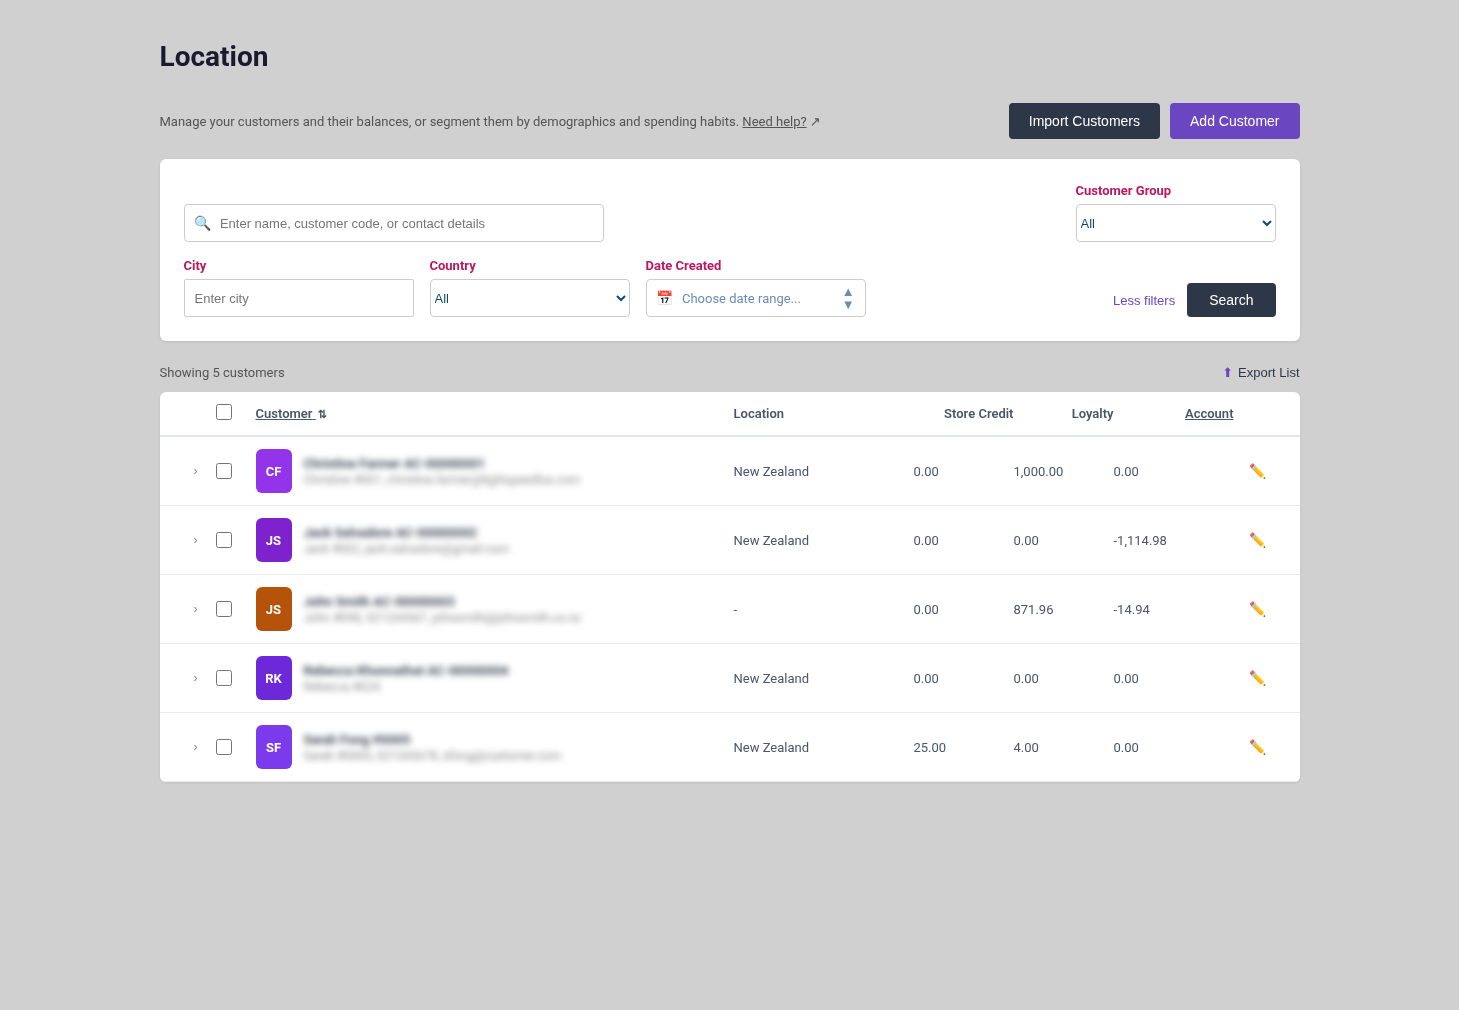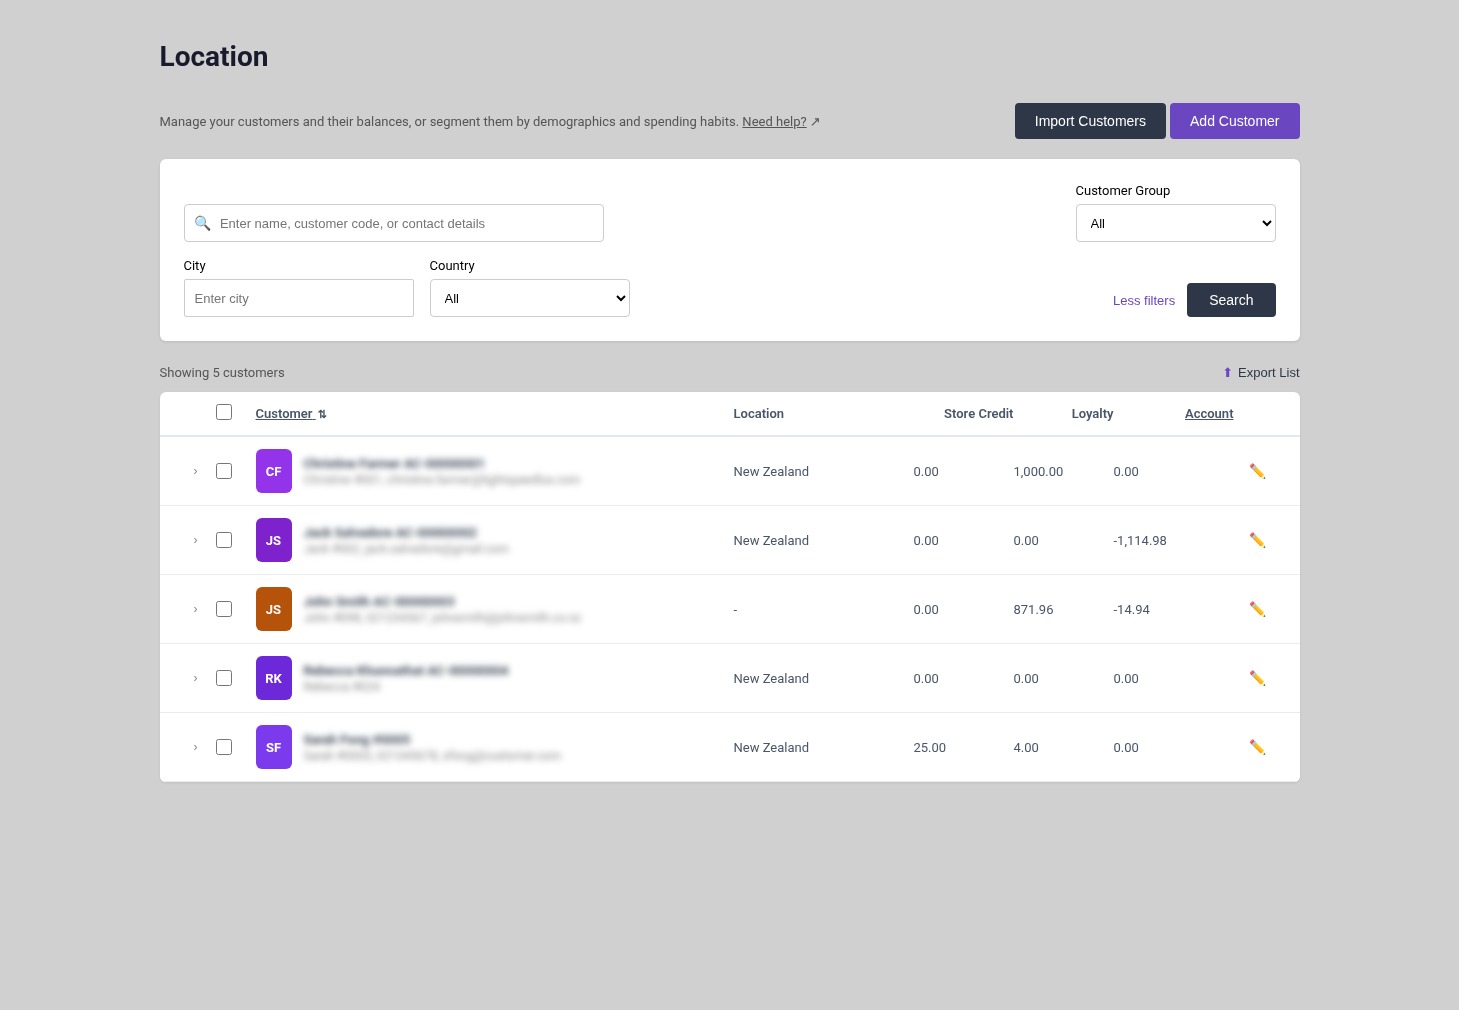--- a/index.html
+++ b/index.html
@@ -30,21 +30,21 @@
     .top-bar-desc {
       font-size: 13px;
       color: #555;
     }
     .top-bar-desc a {
       color: #555;
       text-decoration: underline;
     }
     .top-bar-buttons {
       display: flex;
-      gap: 4px;
+      gap: 10px;
     }
     .btn-import {
       background: #2d3748;
       color: #fff;
       border: none;
       padding: 10px 20px;
       border-radius: 4px;
       font-size: 14px;
       cursor: pointer;
       font-weight: 500;
@@ -80,22 +80,22 @@
       margin-bottom: 16px;
     }
     .search-row:last-child { margin-bottom: 0; }
     .field-group {
       display: flex;
       flex-direction: column;
       gap: 6px;
     }
     .field-label {
       font-size: 13px;
-      color: #000000;
-      font-weight: 400;
+      color: #be185d;
+      font-weight: 700;
     }
     .search-input-wrapper {
       display: flex;
       align-items: center;
       border: 1px solid #ccc;
       border-radius: 4px;
       padding: 0 10px;
       width: 420px;
       height: 38px;
       background: #fff;
@@ -112,23 +112,23 @@
       color: #aaa;
       width: 100%;
       background: transparent;
     }
     .customer-group-select {
       width: 200px;
     }
     select {
       border: 1px solid #ccc;
       border-radius: 4px;
-      padding: 8px 10px;
-      font-size: 13px;
-      color: #000000;
+      padding: 8px 0;
+      font-size: 13px;
+      color: #0c4a6e;
       background: #fff;
       height: 38px;
       cursor: pointer;
       outline: none;
     }
     .city-input {
       border: 1px solid #ccc;
       border-radius: 2px;
       padding: 8px 10px;
       font-size: 13px;
@@ -356,20 +356,31 @@
     <div class="search-row">
       <div class="field-group">
         <div class="field-label">City</div>
         <input class="city-input" type="text" placeholder="Enter city" style="">
       </div>
       <div class="field-group country-select">
         <div class="field-label">Country</div>
         <select>
           <option>All</option>
         </select>
+      </div>
+      <div class="field-group">
+        <div class="field-label">Date Created</div>
+        <div class="date-range-wrapper">
+          <span class="cal-icon">📅</span>
+          <span>Choose date range...</span>
+          <div class="date-arrows">
+            <span>▲</span>
+            <span>▼</span>
+          </div>
+        </div>
       </div>
       <div class="filter-actions">
         <button class="less-filters-btn">Less filters</button>
         <button class="btn-search">Search</button>
       </div>
     </div>
   </div>
 
   <div class="results-bar">
     <span class="results-count">Showing 5 customers</span>

